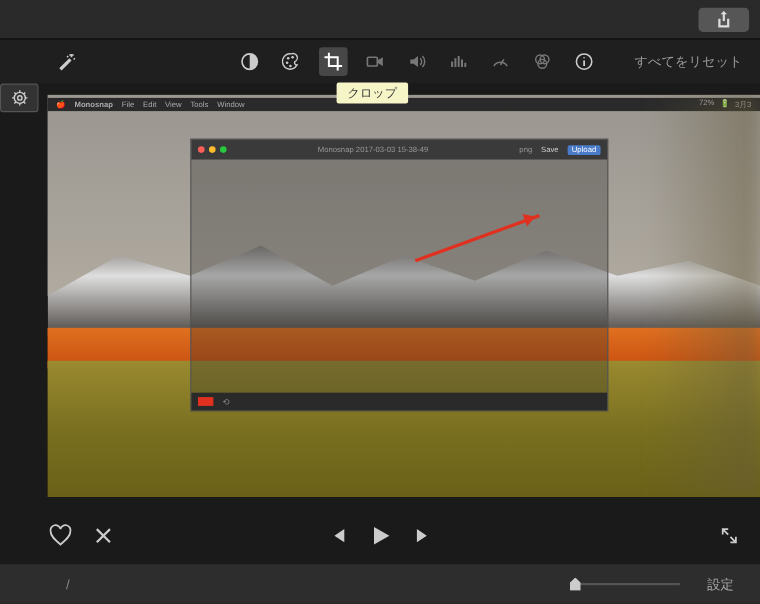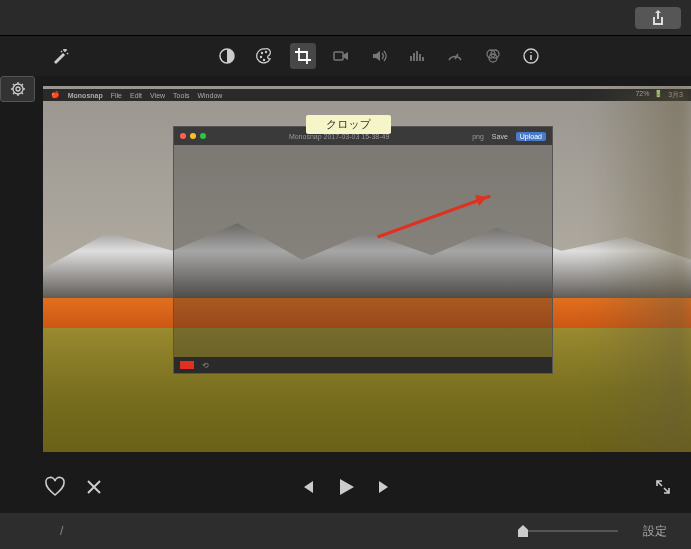--- a/index.html
+++ b/index.html
@@ -86,24 +86,23 @@
   background: #000;
   overflow: hidden;
 }
 .tooltip {
   position: absolute;
   top: 75px;
   left: 306px;
   background: #f5f5c8;
   color: #333;
   font-size: 11px;
-  padding: 2px 20px;
+  padding: 2px 10px;
   border-radius: 2px;
   z-index: 50;
-  margin-top: 40px;
 }
 
 .mock-content {
   width: 100%;
   height: 100%;
   position: relative;
 }
 .sky {
   position: absolute;
   top: 0; left: 0; right: 0;
@@ -334,20 +333,21 @@
         <circle cx="9" cy="11" r="4" stroke="#777" stroke-width="1.3" fill="none"></circle>
       </svg>
     </div>
     <div class="tool-btn">
       <svg width="18" height="18" viewBox="0 0 18 18">
         <circle cx="9" cy="9" r="7" stroke="#ccc" stroke-width="1.4" fill="none"></circle>
         <path d="M9 5 L9 6 M9 8 L9 13" stroke="#ccc" stroke-width="1.6"></path>
       </svg>
     </div>
   </div>
+  <span class="reset-label">すべてをリセット</span>
 </div>
 
 <div class="left-sidebar">
   <svg width="16" height="16" viewBox="0 0 16 16">
     <circle cx="8" cy="8" r="5" stroke="#ccc" stroke-width="1.3" fill="none"></circle>
     <circle cx="8" cy="8" r="2" stroke="#ccc" stroke-width="1.3" fill="none"></circle>
     <path d="M8 1 L8 3 M8 13 L8 15 M1 8 L3 8 M13 8 L15 8 M3 3 L4.5 4.5 M11.5 11.5 L13 13 M3 13 L4.5 11.5 M11.5 4.5 L13 3" stroke="#ccc" stroke-width="1.3"></path>
   </svg>
 </div>
 

